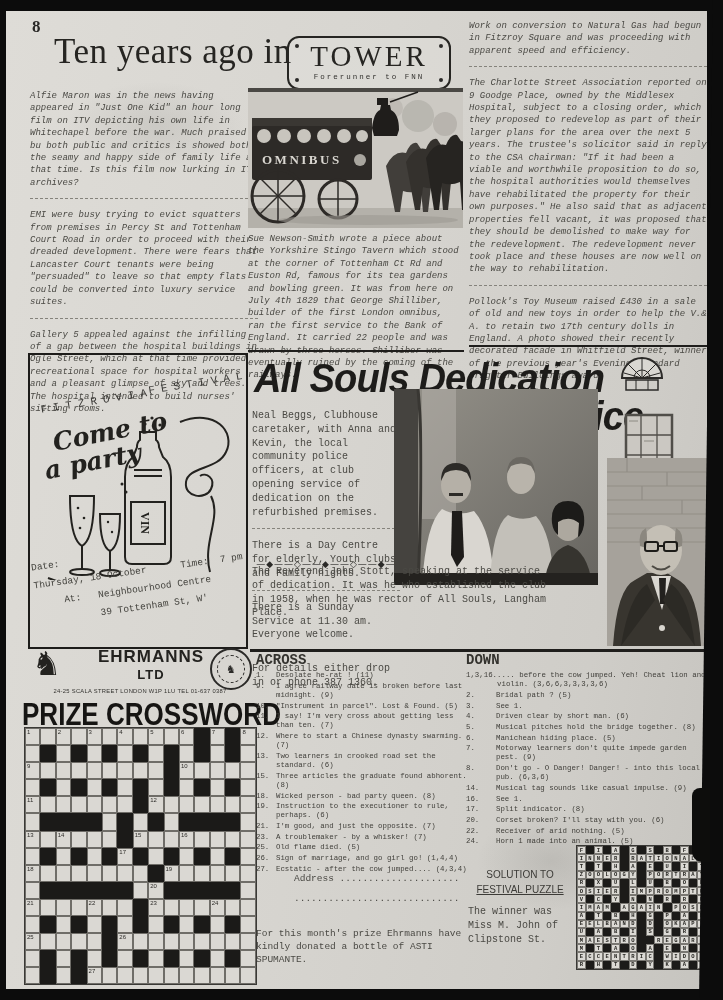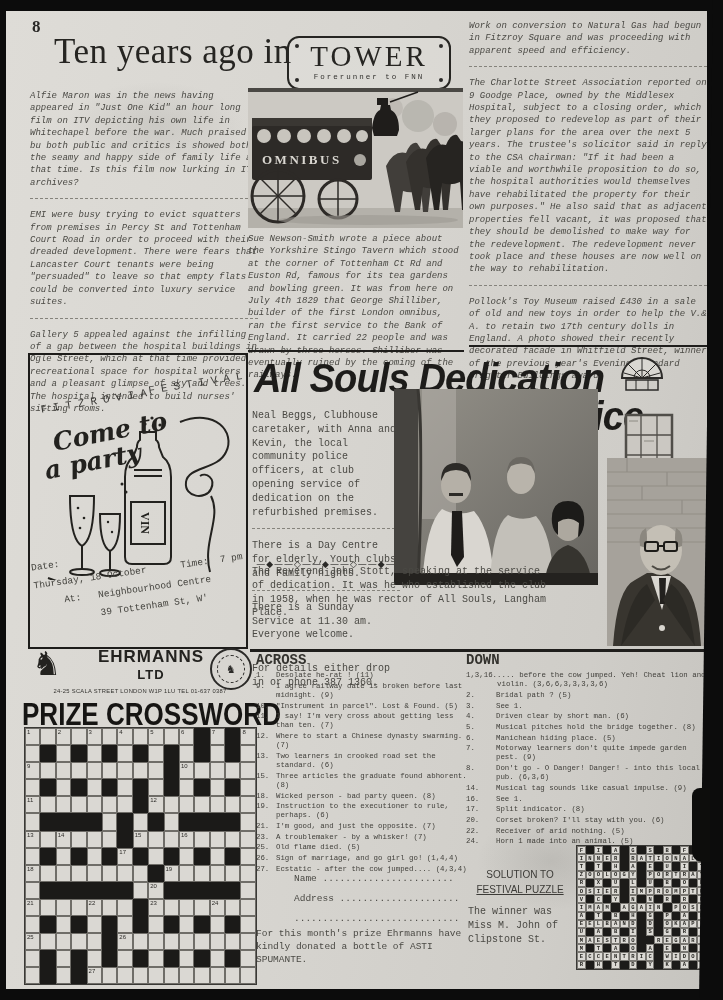--- a/index.html
+++ b/index.html
@@ -710,21 +710,20 @@
             <span class="ctext">Receiver of arid nothing. (5)</span>
           </div>
           <div class="clue">
             <span class="cnum">24.</span>
             <span class="ctext">Horn 1 made into an animal. (5)</span>
           </div>
         </div>
   </div>
 
   <div class="abs tw" style="left:288px;top:858px;width:180px;font-size:9.5px;line-height:2.1;">
-        <div style="white-space: pre;">Name .......................</div>
         <div style="white-space: pre;">Address .....................</div>
         <div style="white-space: pre;">.............................</div>
       </div>
   <div class="abs tw" style="left:250px;top:916px;width:212px;font-size:9.5px;">For this month's prize Ehrmanns have kindly donated a bottle of ASTI SPUMANTE.</div>
 
   <div class="abs sol-h" style="left:462px;top:856px;width:104px;">
     <div>SOLUTION TO</div>
     <div class="u">FESTIVAL PUZZLE</div>
   </div>
   <div class="abs tw" style="left:462px;top:894px;width:104px;font-size:10px;">The winner was Miss M. John of Clipstone St.</div>

